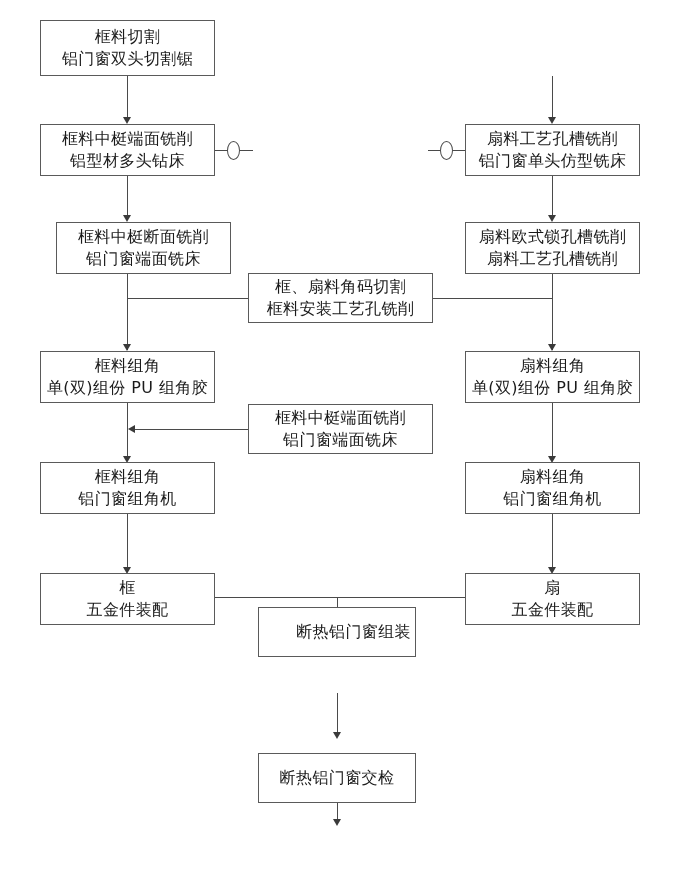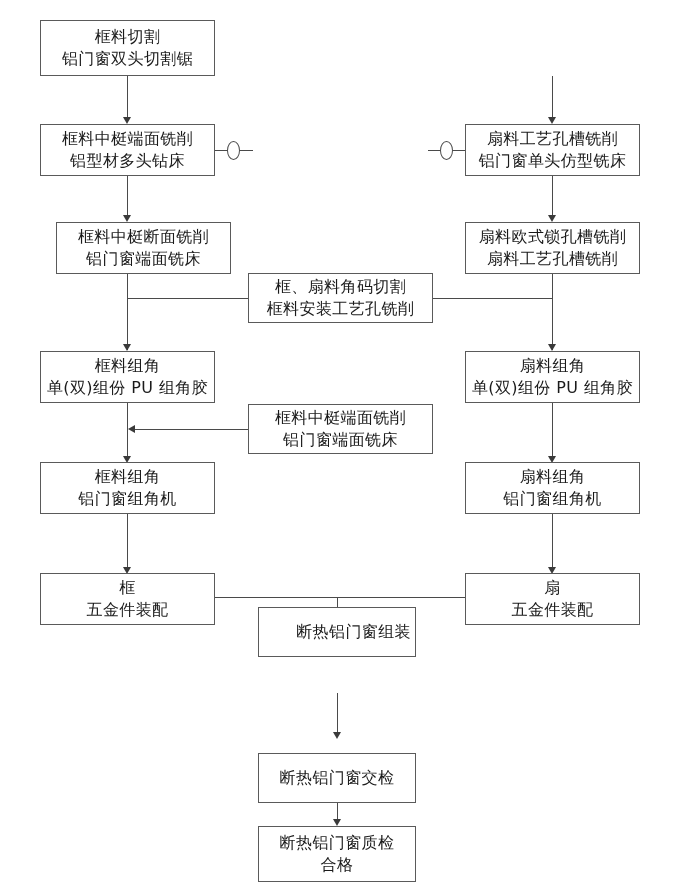--- a/index.html
+++ b/index.html
@@ -204,18 +204,14 @@
   <div class="vline" style="left:337px; top:693px; height:44px;"></div>
   <div class="arrow-down" style="left:332.5px; top:732px;"></div>
 
   <div class="node" style="left:258px; top:738px; width:158px; height:50px;margin-top:15px;">
     <span class="ln">断热铝门窗交检</span>
   </div>
 
   <div class="vline" style="left:337px; top:788px; height:36px;"></div>
   <div class="arrow-down" style="left:332.5px; top:819px;"></div>
 
-  <div class="node" style="left:258px; top:826px; width:158px; height:56px;">
-    <span class="ln">断热铝门窗质检</span>
-    <span class="ln">合格</span>
-  </div>
 
 </div>
 
 </body></html>

